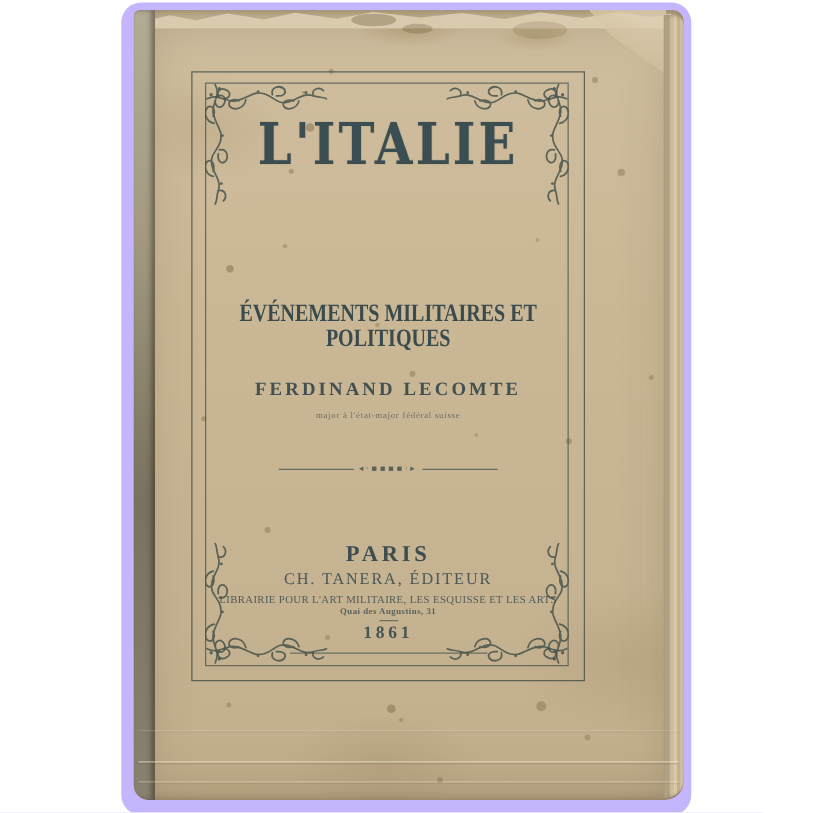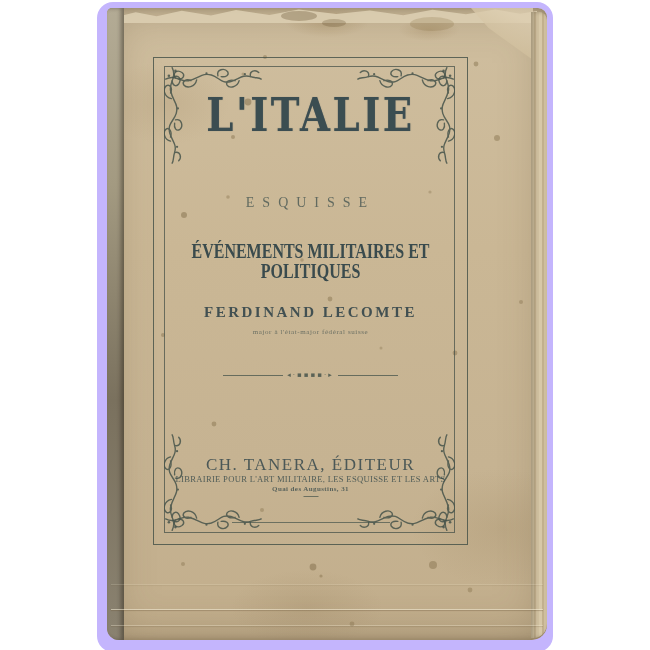--- a/index.html
+++ b/index.html
@@ -54,21 +54,21 @@
         color:rgba(50,68,73,.95);}
   .t-par{top:229px;font-size:9px;letter-spacing:3px;color:rgba(66,82,80,.8);}
   .t-author{top:247px;font-weight:bold;font-size:15px;letter-spacing:2.5px;color:rgba(54,72,76,.92);}
   .t-authortitle{top:271px;font-size:7px;letter-spacing:.6px;color:rgba(70,85,80,.72);
         filter:blur(.2px);}
   .divider{position:absolute;top:314px;left:0;width:100%;display:flex;align-items:center;
         justify-content:center;gap:4px;color:rgba(70,84,75,.85);}
   .divider .dline{width:60px;height:1px;background:rgba(70,84,75,.75);}
   .divider .dglyphs{font-family:"DejaVu Sans",sans-serif;font-size:7px;letter-spacing:2px;line-height:1;}
   .t-city{top:376px;font-weight:bold;font-size:18px;letter-spacing:3px;color:rgba(52,70,75,.94);}
-  .t-publisher{top:398px;font-size:17px;letter-spacing:1.5px;color:rgba(58,75,78,.88);}
+  .t-publisher{top:398px;font-size:13px;letter-spacing:1.5px;color:rgba(58,75,78,.88);}
   .t-librairie{top:417px;font-size:8.6px;letter-spacing:.3px;color:rgba(60,77,78,.85);}
   .t-address{top:428px;font-weight:bold;font-size:7px;letter-spacing:.4px;color:rgba(60,77,78,.8);}
   .mini-rule{position:absolute;top:438px;left:50%;width:15px;height:1px;transform:translateX(-50%);
         background:rgba(70,84,75,.7);}
   .t-year2{top:442px;font-weight:bold;font-size:14px;letter-spacing:3px;color:rgba(56,74,78,.9);}
   .bottom-rule{position:absolute;top:464px;left:50%;width:158px;height:1px;transform:translateX(-50%);
         background:rgba(70,84,75,.7);}
   .spots{position:absolute;left:0;top:0;width:440px;height:632px;pointer-events:none;}
 </style>
 </head>
@@ -146,32 +146,33 @@
             <use href="#corner"></use>
           </svg>
         <svg class="fl fl-bl" width="98" height="98">
             <use href="#corner"></use>
           </svg>
         <svg class="fl fl-br" width="98" height="98">
             <use href="#corner"></use>
           </svg>
 
         <div class="line t-title">L'ITALIE</div>
-        <div class="line t-esquisse">ESQUISSE</div>
         <div class="line t-events">ÉVÉNEMENTS MILITAIRES ET POLITIQUES</div>
         <div class="line t-author">FERDINAND LECOMTE</div>
         <div class="line t-authortitle">major à l'état-major fédéral suisse</div>
 
         <div class="divider">
           <span class="dline"></span>
           <span class="dglyphs">◂·▪▪▪▪·▸</span>
           <span class="dline"></span>
         </div>
 
+        <div class="line t-city">PARIS</div>
         <div class="line t-publisher">CH. TANERA, ÉDITEUR</div>
         <div class="line t-librairie">LIBRAIRIE POUR L'ART MILITAIRE, LES ESQUISSE ET LES ARTS</div>
         <div class="line t-address">Quai des Augustins, 31</div>
         <div class="mini-rule"></div>
+        <div class="line t-year2">1861</div>
         <div class="bottom-rule"></div>
       </div>
     </div>
   </div>
 </div>
 
 </body></html>

